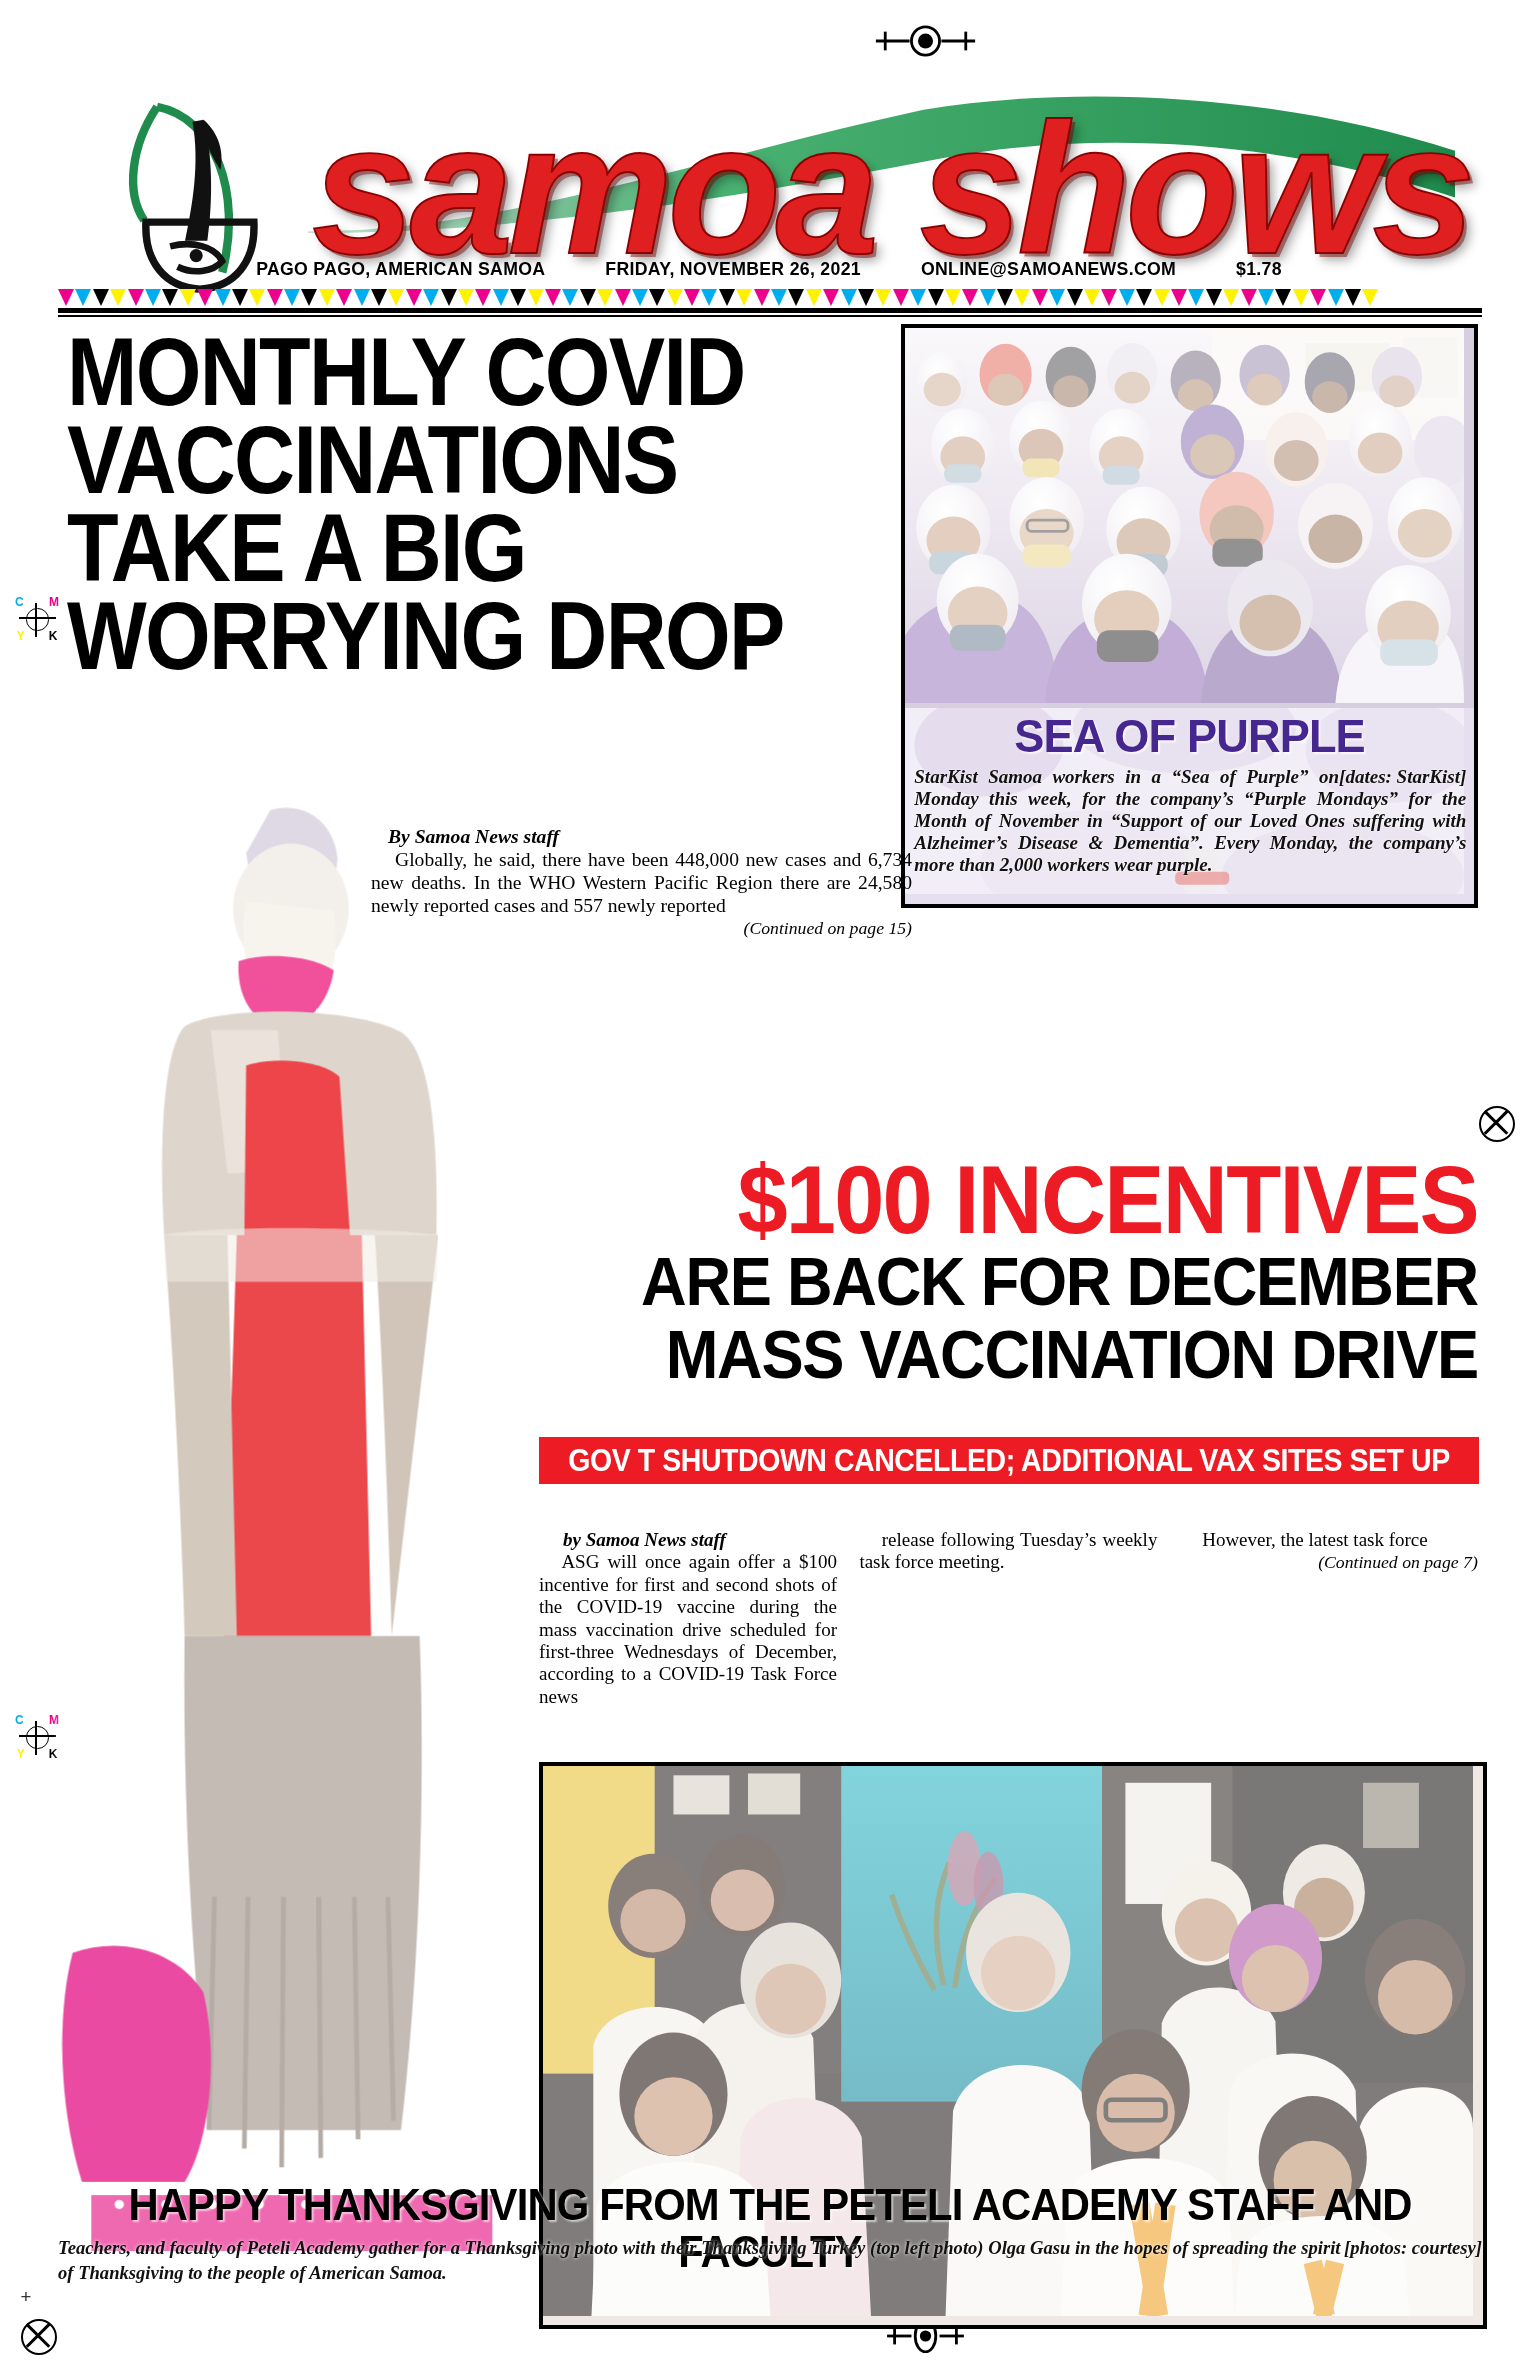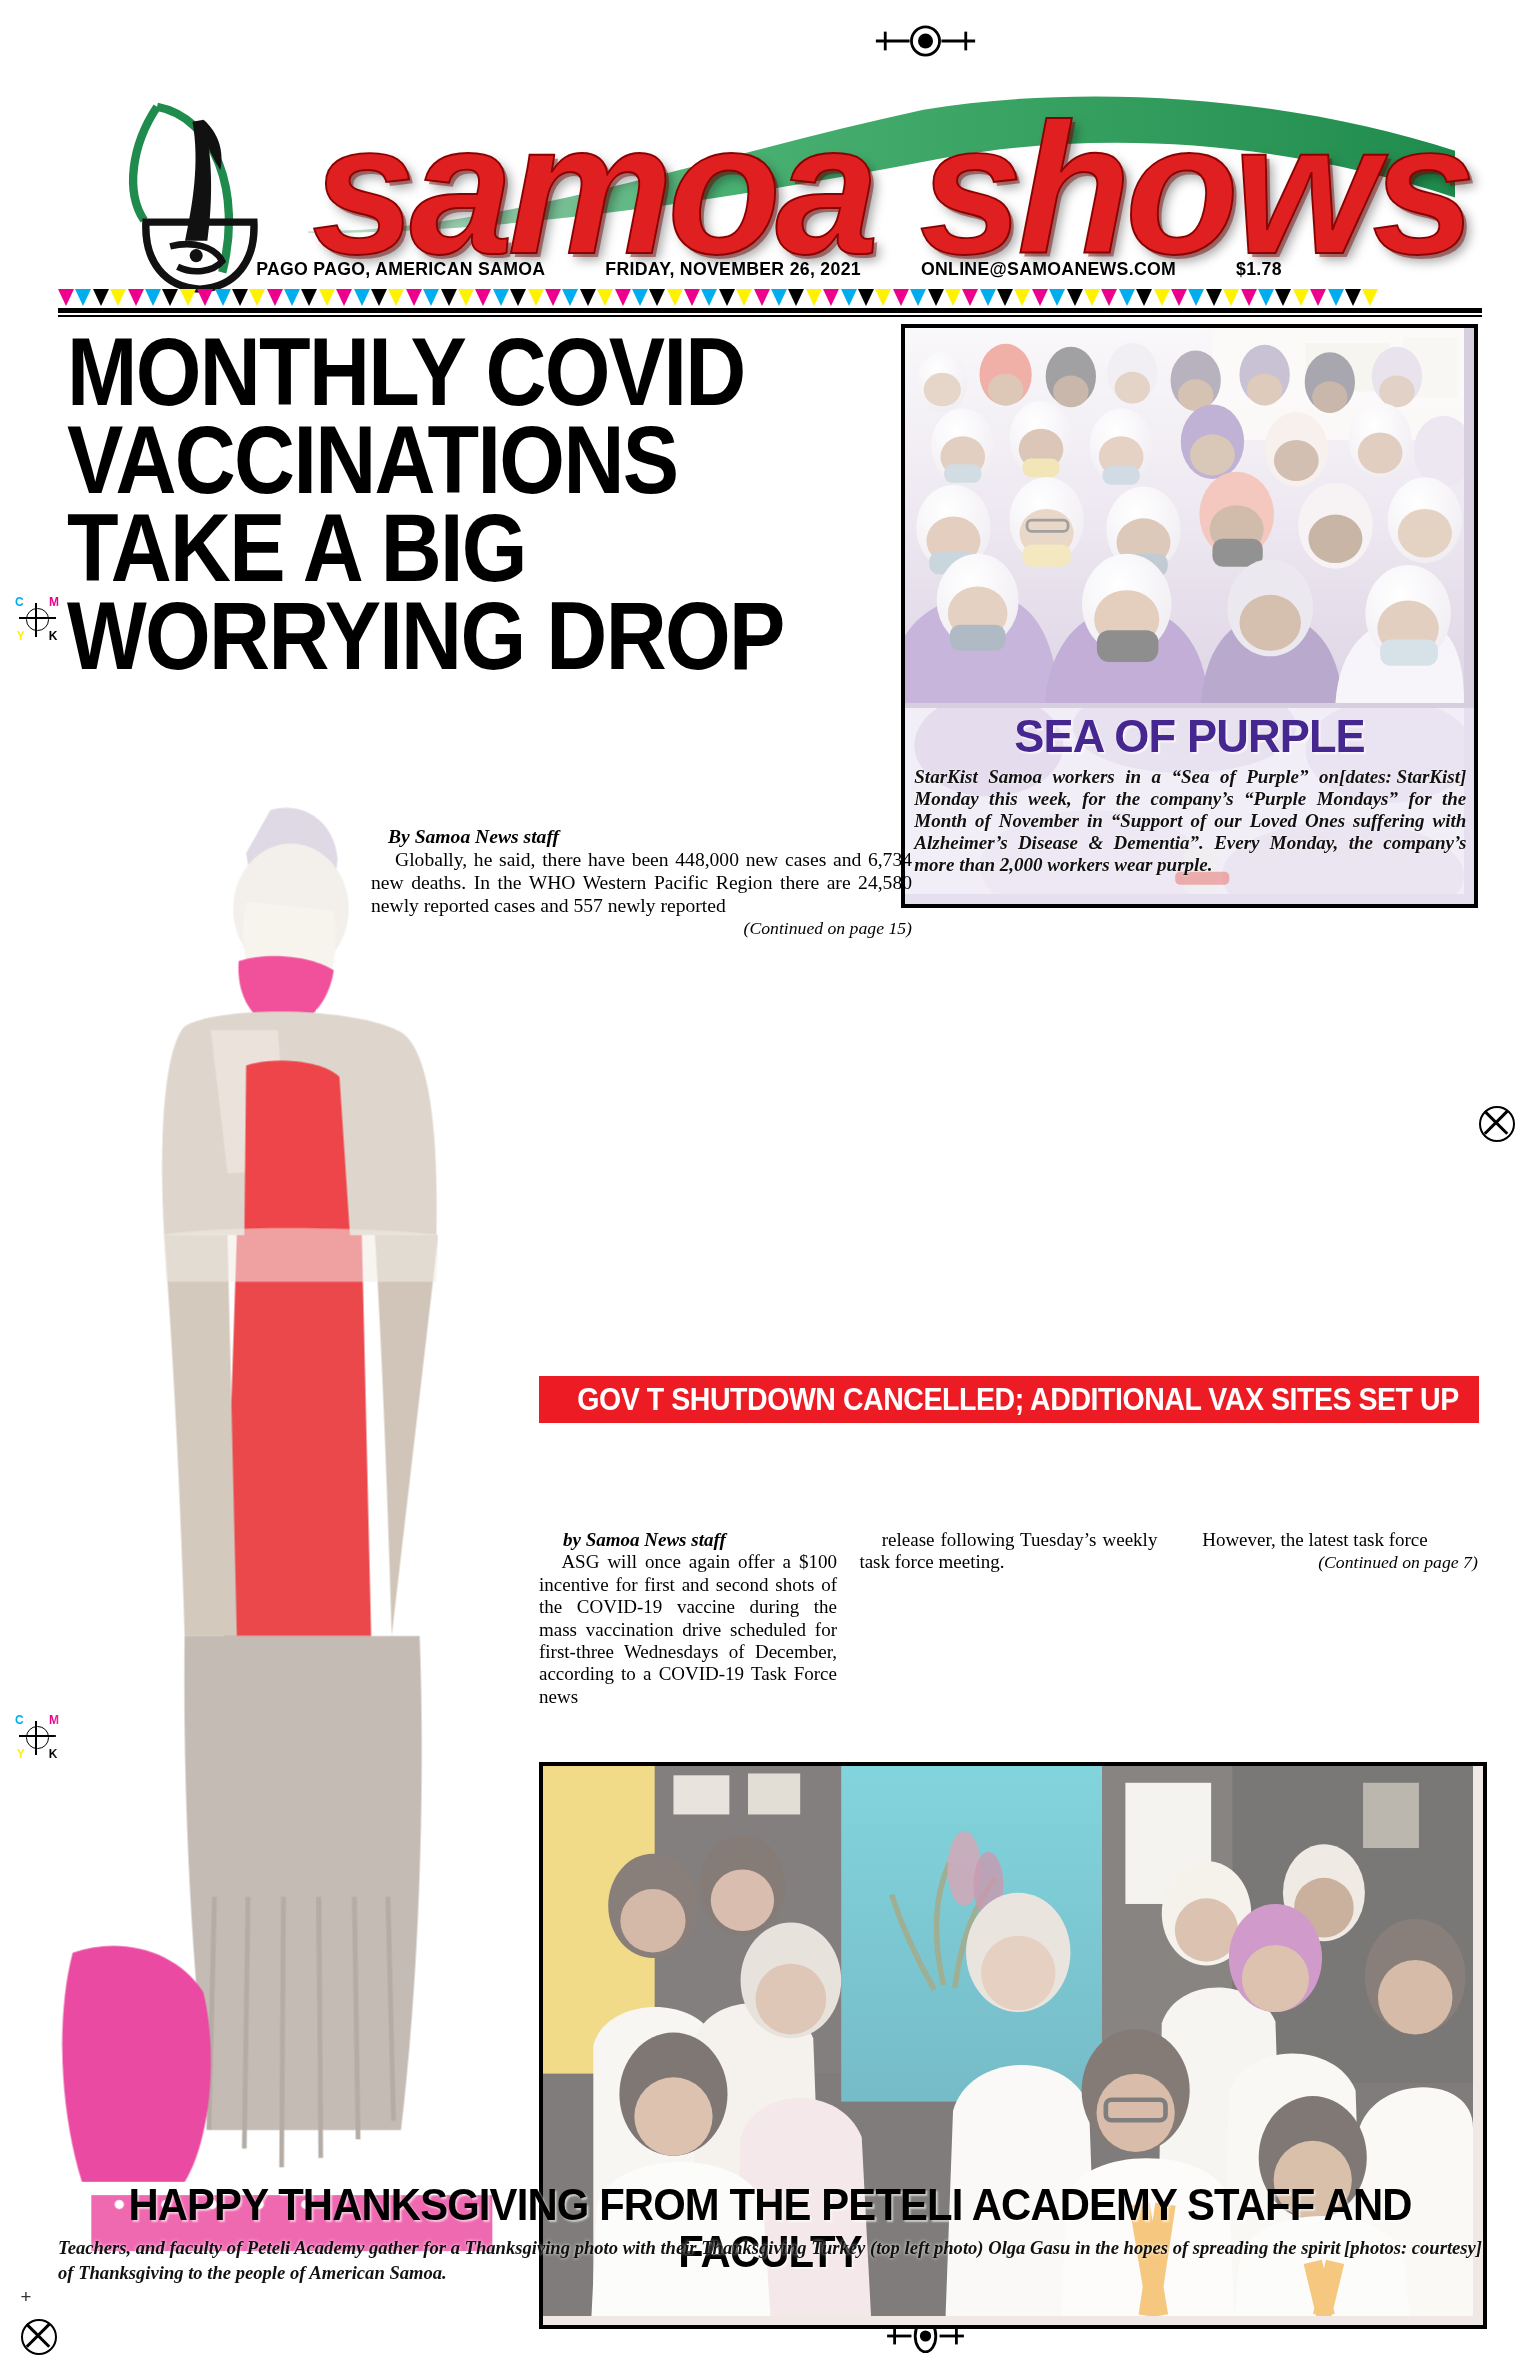--- a/index.html
+++ b/index.html
@@ -124,22 +124,22 @@
     font-family:"Liberation Sans", sans-serif;font-weight:bold;
     font-size:97px;line-height:91px;color:#ed1c24;letter-spacing:-1.9px;
     transform:scaleX(0.93);transform-origin:right top;white-space:nowrap;
   }
   .sh-blk{
     font-family:"Liberation Sans", sans-serif;font-weight:bold;
     font-size:68px;line-height:73px;color:#000;letter-spacing:-1.4px;
     transform:scaleX(0.93);transform-origin:right top;white-space:nowrap;
   }
   .red-bar{
-    position:absolute;left:539px;top:1376px;width:940px;height:47px;
-    background:#ed1c24;display:flex;align-items:center;
+    position:absolute;left:539px;top:1437px;width:940px;height:47px;
+    background:#ed1c24;display:flex;align-items:center;justify-content:center;
   }
   .red-bar span{
     font-family:"Liberation Sans", sans-serif;font-weight:bold;
     font-size:31px;color:#fff;letter-spacing:-0.5px;
     transform:scaleX(0.92);white-space:nowrap;
   }
 
   
   .cols{position:absolute;left:539px;top:1529px;width:942px;display:flex;gap:22.4px;}
   .col{
@@ -518,20 +518,25 @@
       <rect width="520" height="1620" fill="#ffffff" opacity="0.12"></rect>
     </svg>
   </div>
 
   <div class="lead-body">
     <div class="byline">By Samoa News staff</div>
     <p>Globally, he said, there have been 448,000 new cases and 6,734 new deaths. In the WHO Western Pacific Region there are 24,580 newly reported cases and 557 newly reported</p>
     <p class="cont-note">(Continued on page 15)</p>
   </div>
 
+  <div class="second-head">
+    <div class="sh-red">$100 INCENTIVES</div>
+    <div class="sh-blk">ARE BACK FOR DECEMBER</div>
+    <div class="sh-blk">MASS VACCINATION DRIVE</div>
+  </div>
 
   <div class="red-bar">
     <span>GOV T SHUTDOWN CANCELLED; ADDITIONAL VAX SITES SET UP</span>
   </div>
 
   <div class="cols">
     <div class="col">
       <p class="byline2">by Samoa News staff</p>
       <p>ASG will once again offer a $100 incentive for first and second shots of the COVID-19 vaccine during the mass vaccination drive scheduled for first-three Wednesdays of December, according to a COVID-19 Task Force news</p>
     </div>

